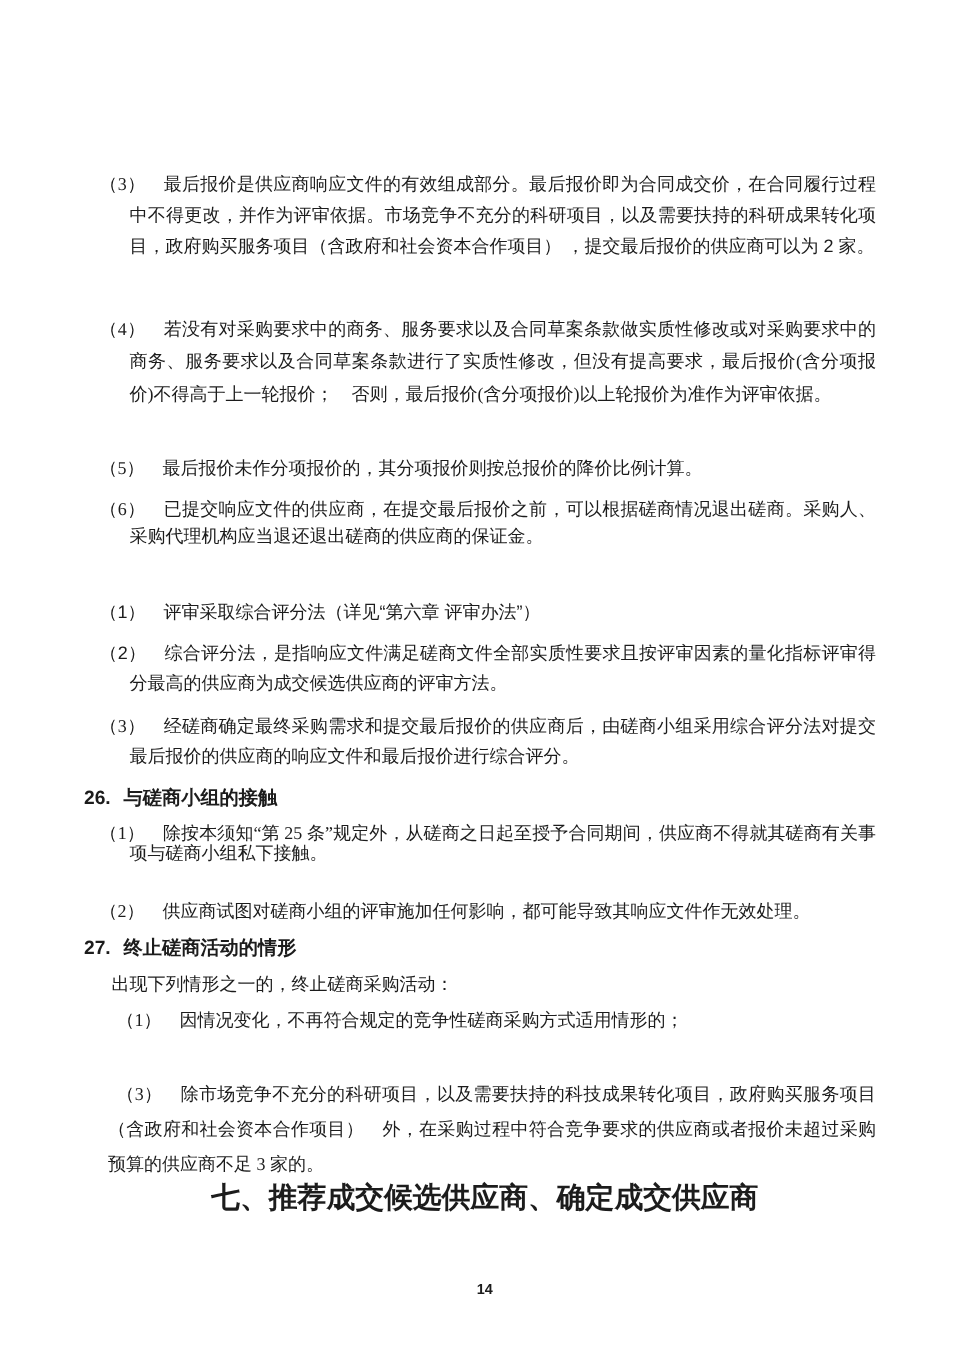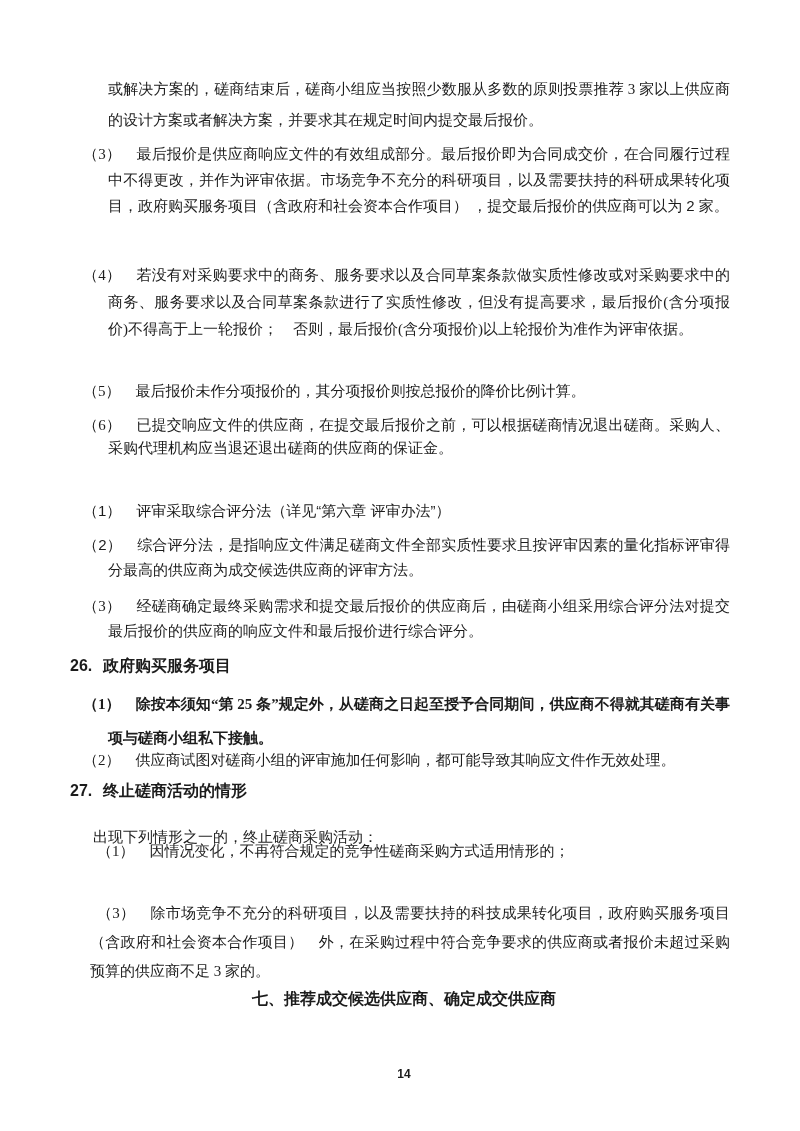--- a/index.html
+++ b/index.html
@@ -27,63 +27,62 @@
   .hd{
     font-family:"Liberation Sans","DejaVu Sans",sans-serif;
     font-weight:bold;
     font-size:16px;
     text-align:left;
   }
   .h-num{display:inline-block;width:33px;}
   .h-num-257{display:inline-block;width:38px;}
   .pl30{padding-left:30px;}
   .li1{padding-left:30px;text-indent:-25px;}
-  .intro{padding-left:15px;margin-top:16px;}
+  .intro{padding-left:15px;}
   .li-sub{padding-left:19px;}
   .li-sub3{padding-left:12px;text-indent:7px;}
   .chapter{
     font-family:"Liberation Sans","DejaVu Sans",sans-serif;
     font-weight:bold;
-    font-size:16px;
+    font-size:24px;
     text-align:center;
     line-height:30px;
   }
   .pagenum{
     font-family:"Liberation Sans","DejaVu Sans",sans-serif;
     font-weight:bold;
     font-size:12px;
     text-align:center;
     line-height:16px;
   }
 </style>
 </head>
 <body>
 
 <div class="page">
 
-  <div class="blk pl30" style="top:74px;line-height:31px;">或解决方案的，磋商结束后，磋商小组应当按照少数服从多数的原则投票推荐 3 家以上供应商的设计方案或者解决方案，并要求其在规定时间内提交最后报价。</div>
 
   <div class="blk li1" style="top:141px;line-height:26px;"><span>（3）　最后报价是供应商响应文件的有效组成部分。最后报价即为合同成交价，在合同履行过程中不得更改，并作为评审依据。</span><span class="bold">市场竞争不充分的科研项目，以及需要扶持的科研成果转化项目，政府购买服务项目（含政府和社会资本合作项目） ，提交最后报价的供应商可以为 2 家。</span></div>
 
   <div class="blk li1" style="top:262px;line-height:27px;">（4）　若没有对采购要求中的商务、服务要求以及合同草案条款做实质性修改或对采购要求中的商务、服务要求以及合同草案条款进行了实质性修改，但没有提高要求，最后报价(含分项报价)不得高于上一轮报价；　否则，最后报价(含分项报价)以上轮报价为准作为评审依据。</div>
 
   <div class="blk li1" style="top:377px;">（5）　最后报价未作分项报价的，其分项报价则按总报价的降价比例计算。</div>
 
   <div class="blk li1" style="top:414px;line-height:23px;">（6）　已提交响应文件的供应商，在提交最后报价之前，可以根据磋商情况退出磋商。采购人、采购代理机构应当退还退出磋商的供应商的保证金。</div>
 
 
   <div class="blk li1 bold" style="top:497px;">（1）　评审采取综合评分法（详见“第六章 评审办法”）</div>
 
   <div class="blk li1 bold" style="top:532px;line-height:25px;">（2）　综合评分法，是指响应文件满足磋商文件全部实质性要求且按评审因素的量化指标评审得分最高的供应商为成交候选供应商的评审方法。</div>
 
   <div class="blk li1" style="top:594px;line-height:25px;">（3）　经磋商确定最终采购需求和提交最后报价的供应商后，由磋商小组采用综合评分法对提交最后报价的供应商的响应文件和最后报价进行综合评分。</div>
 
-  <div class="blk hd" style="top:652px;margin-left:-8px;"><span class="h-num">26.</span><span>政府购买服务项目</span></div>
+  <div class="blk hd" style="top:652px;margin-left:-8px;"><span class="h-num">26.</span><span>与磋商小组的接触</span></div>
 
-  <div class="blk li1" style="top:687px;line-height:34px;font-weight:bold;">（1）　除按本须知“第 25 条”规定外，从磋商之日起至授予合同期间，供应商不得就其磋商有关事项与磋商小组私下接触。</div>
+  <div class="blk li1" style="top:687px;line-height:17px;">（1）　除按本须知“第 25 条”规定外，从磋商之日起至授予合同期间，供应商不得就其磋商有关事项与磋商小组私下接触。</div>
 
   <div class="blk li1" style="top:746px;">（2）　供应商试图对磋商小组的评审施加任何影响，都可能导致其响应文件作无效处理。</div>
 
   <div class="blk hd" style="top:777px;margin-left:-8px;"><span class="h-num">27.</span><span>终止磋商活动的情形</span></div>
 
   <div class="blk intro" style="top:807px;">出现下列情形之一的，终止磋商采购活动：</div>
 
   <div class="blk li-sub" style="top:837px;">（1）　因情况变化，不再符合规定的竞争性磋商采购方式适用情形的；</div>
 
 

